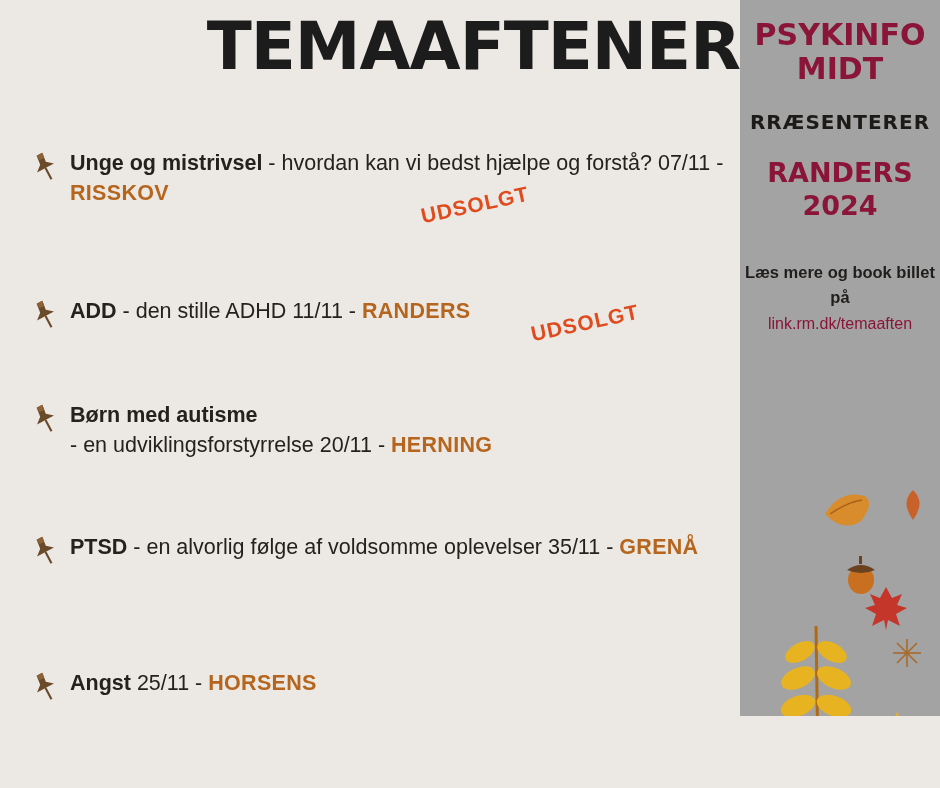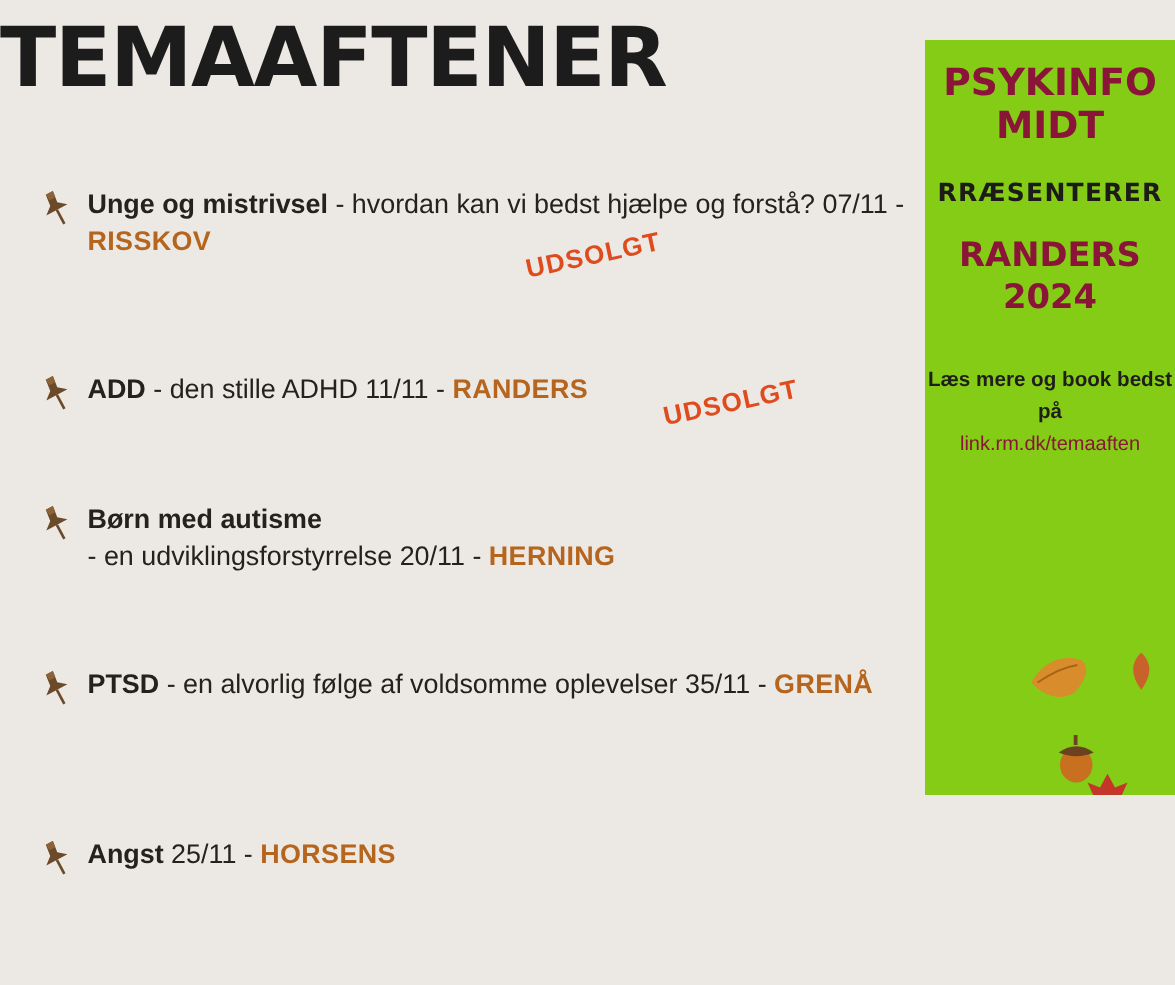--- a/index.html
+++ b/index.html
@@ -20,21 +20,21 @@
     position: absolute;
     left: 0; top: 0;
     width: 740px; height: 788px;
     background: #ece9e4;
   }
 
   #title {
     position: absolute;
     left: 0; top: 8px;
     width: 740px;
-    text-align: left;
+    text-align: right;
     font-size: 66px;
     font-weight: 700;
     letter-spacing: -1px;
     color: #1c1c1c;
     font-family: "DejaVu Sans", sans-serif;
   }
 
   .event {
     position: absolute;
     left: 28px;
@@ -76,24 +76,23 @@
   #ev3 { top: 532px; }
   #ev4 { top: 668px; }
 
   #sold0 { left: 350px; top: 42px; }
   #sold1 { left: 460px; top: 12px; }
 
   
   #right {
     position: absolute;
     left: 740px; top: 0;
-    width: 200px; height: 604px;
-    background: #84cc16;
+    width: 200px; height: 716px;
+    background: #a3a3a3;
     overflow: hidden;
-    margin-top: 32px;
   }
   #rightinner {
     position: relative;
     width: 200px; height: 788px;
     text-align: center;
   }
   #brand {
     margin-top: 18px;
     font-size: 30px;
     font-weight: 700;
@@ -218,21 +217,21 @@
     <div id="rightinner">
       <div id="brand">
         <div>PSYKINFO</div>
         <div>MIDT</div>
       </div>
       <div id="presents">RRÆSENTERER</div>
       <div id="month">
         <div>RANDERS</div>
         <div>2024</div>
       </div>
-      <div id="booktext">Læs mere og book bedst på</div>
+      <div id="booktext">Læs mere og book billet på</div>
       <div id="booklink">link.rm.dk/temaaften</div>
 
       <svg class="leaf" style="left:80px; top:466px;" width="60" height="50" viewBox="0 0 60 50">
         <path d="M5 30 Q20 5 45 12 Q55 20 40 38 Q22 48 5 30 Z" fill="#d98c2b"></path>
         <path d="M10 30 Q28 18 42 16" stroke="#a8621a" stroke-width="1.5" fill="none"></path>
       </svg>
       <svg class="leaf" style="left:158px; top:470px;" width="30" height="34" viewBox="0 0 30 34">
         <path d="M15 2 Q28 14 15 32 Q2 14 15 2 Z" fill="#c9622a"></path>
       </svg>
       <svg class="leaf" style="left:100px; top:536px;" width="42" height="42" viewBox="0 0 42 42">

